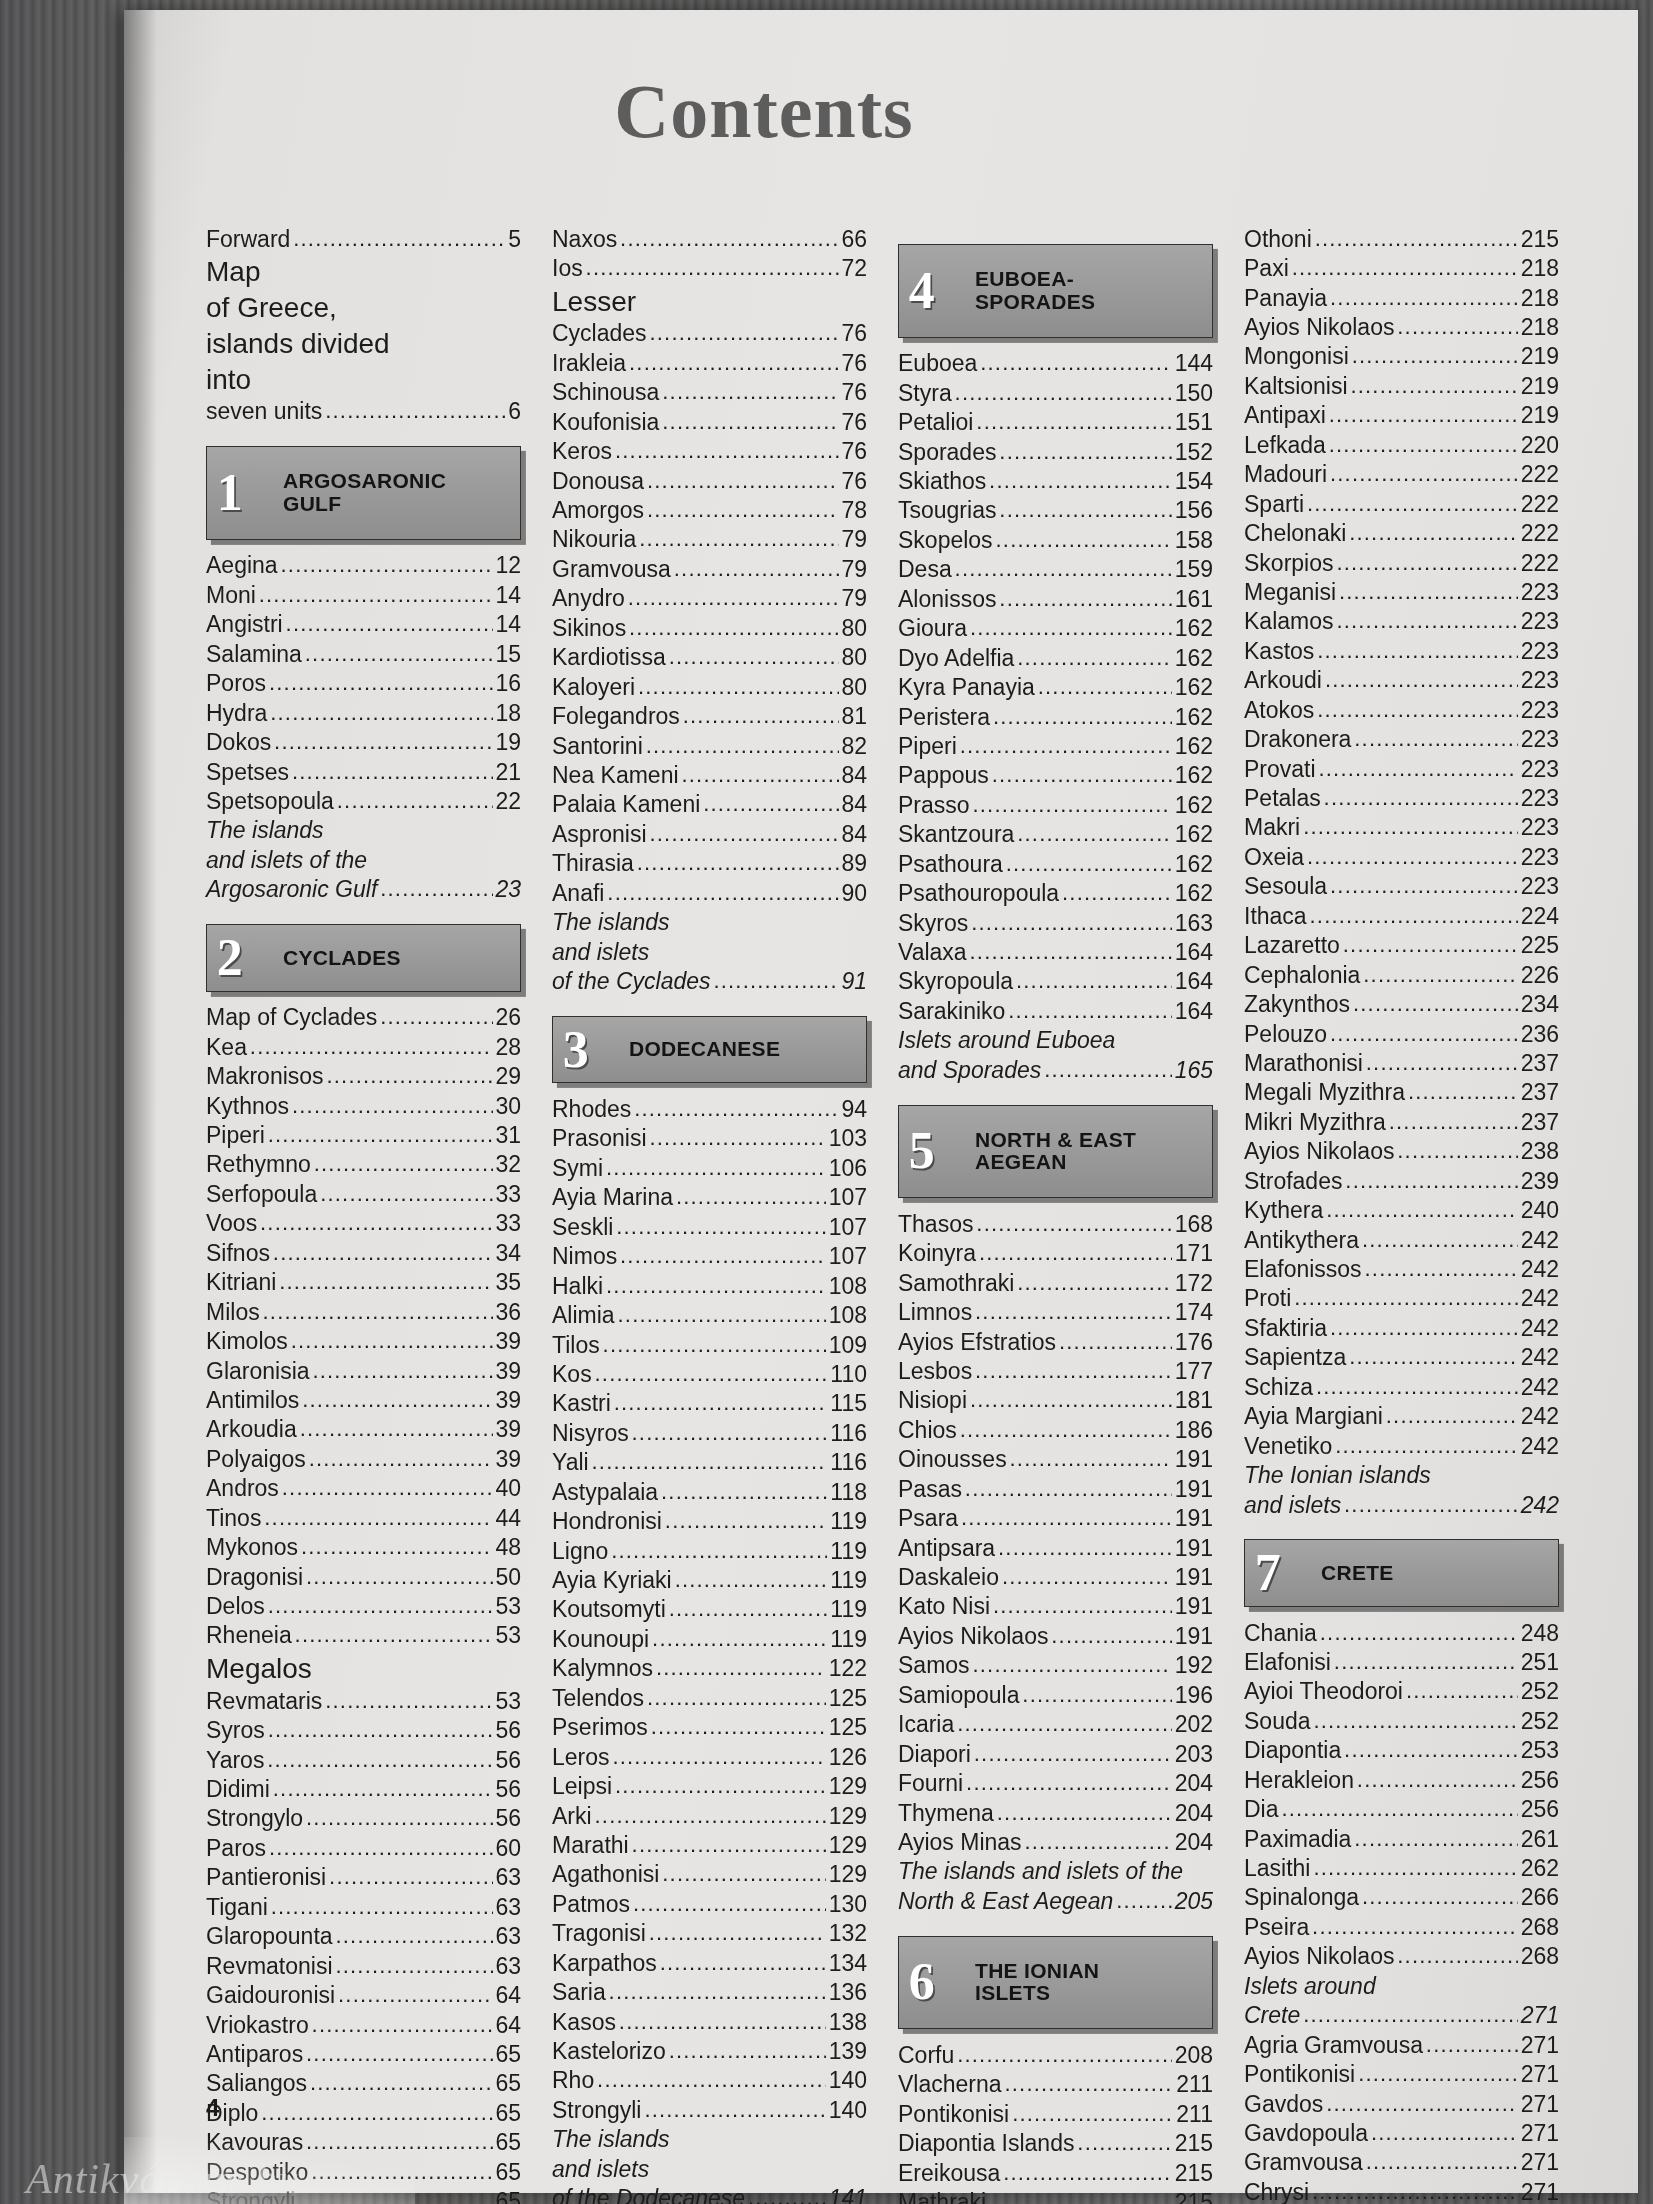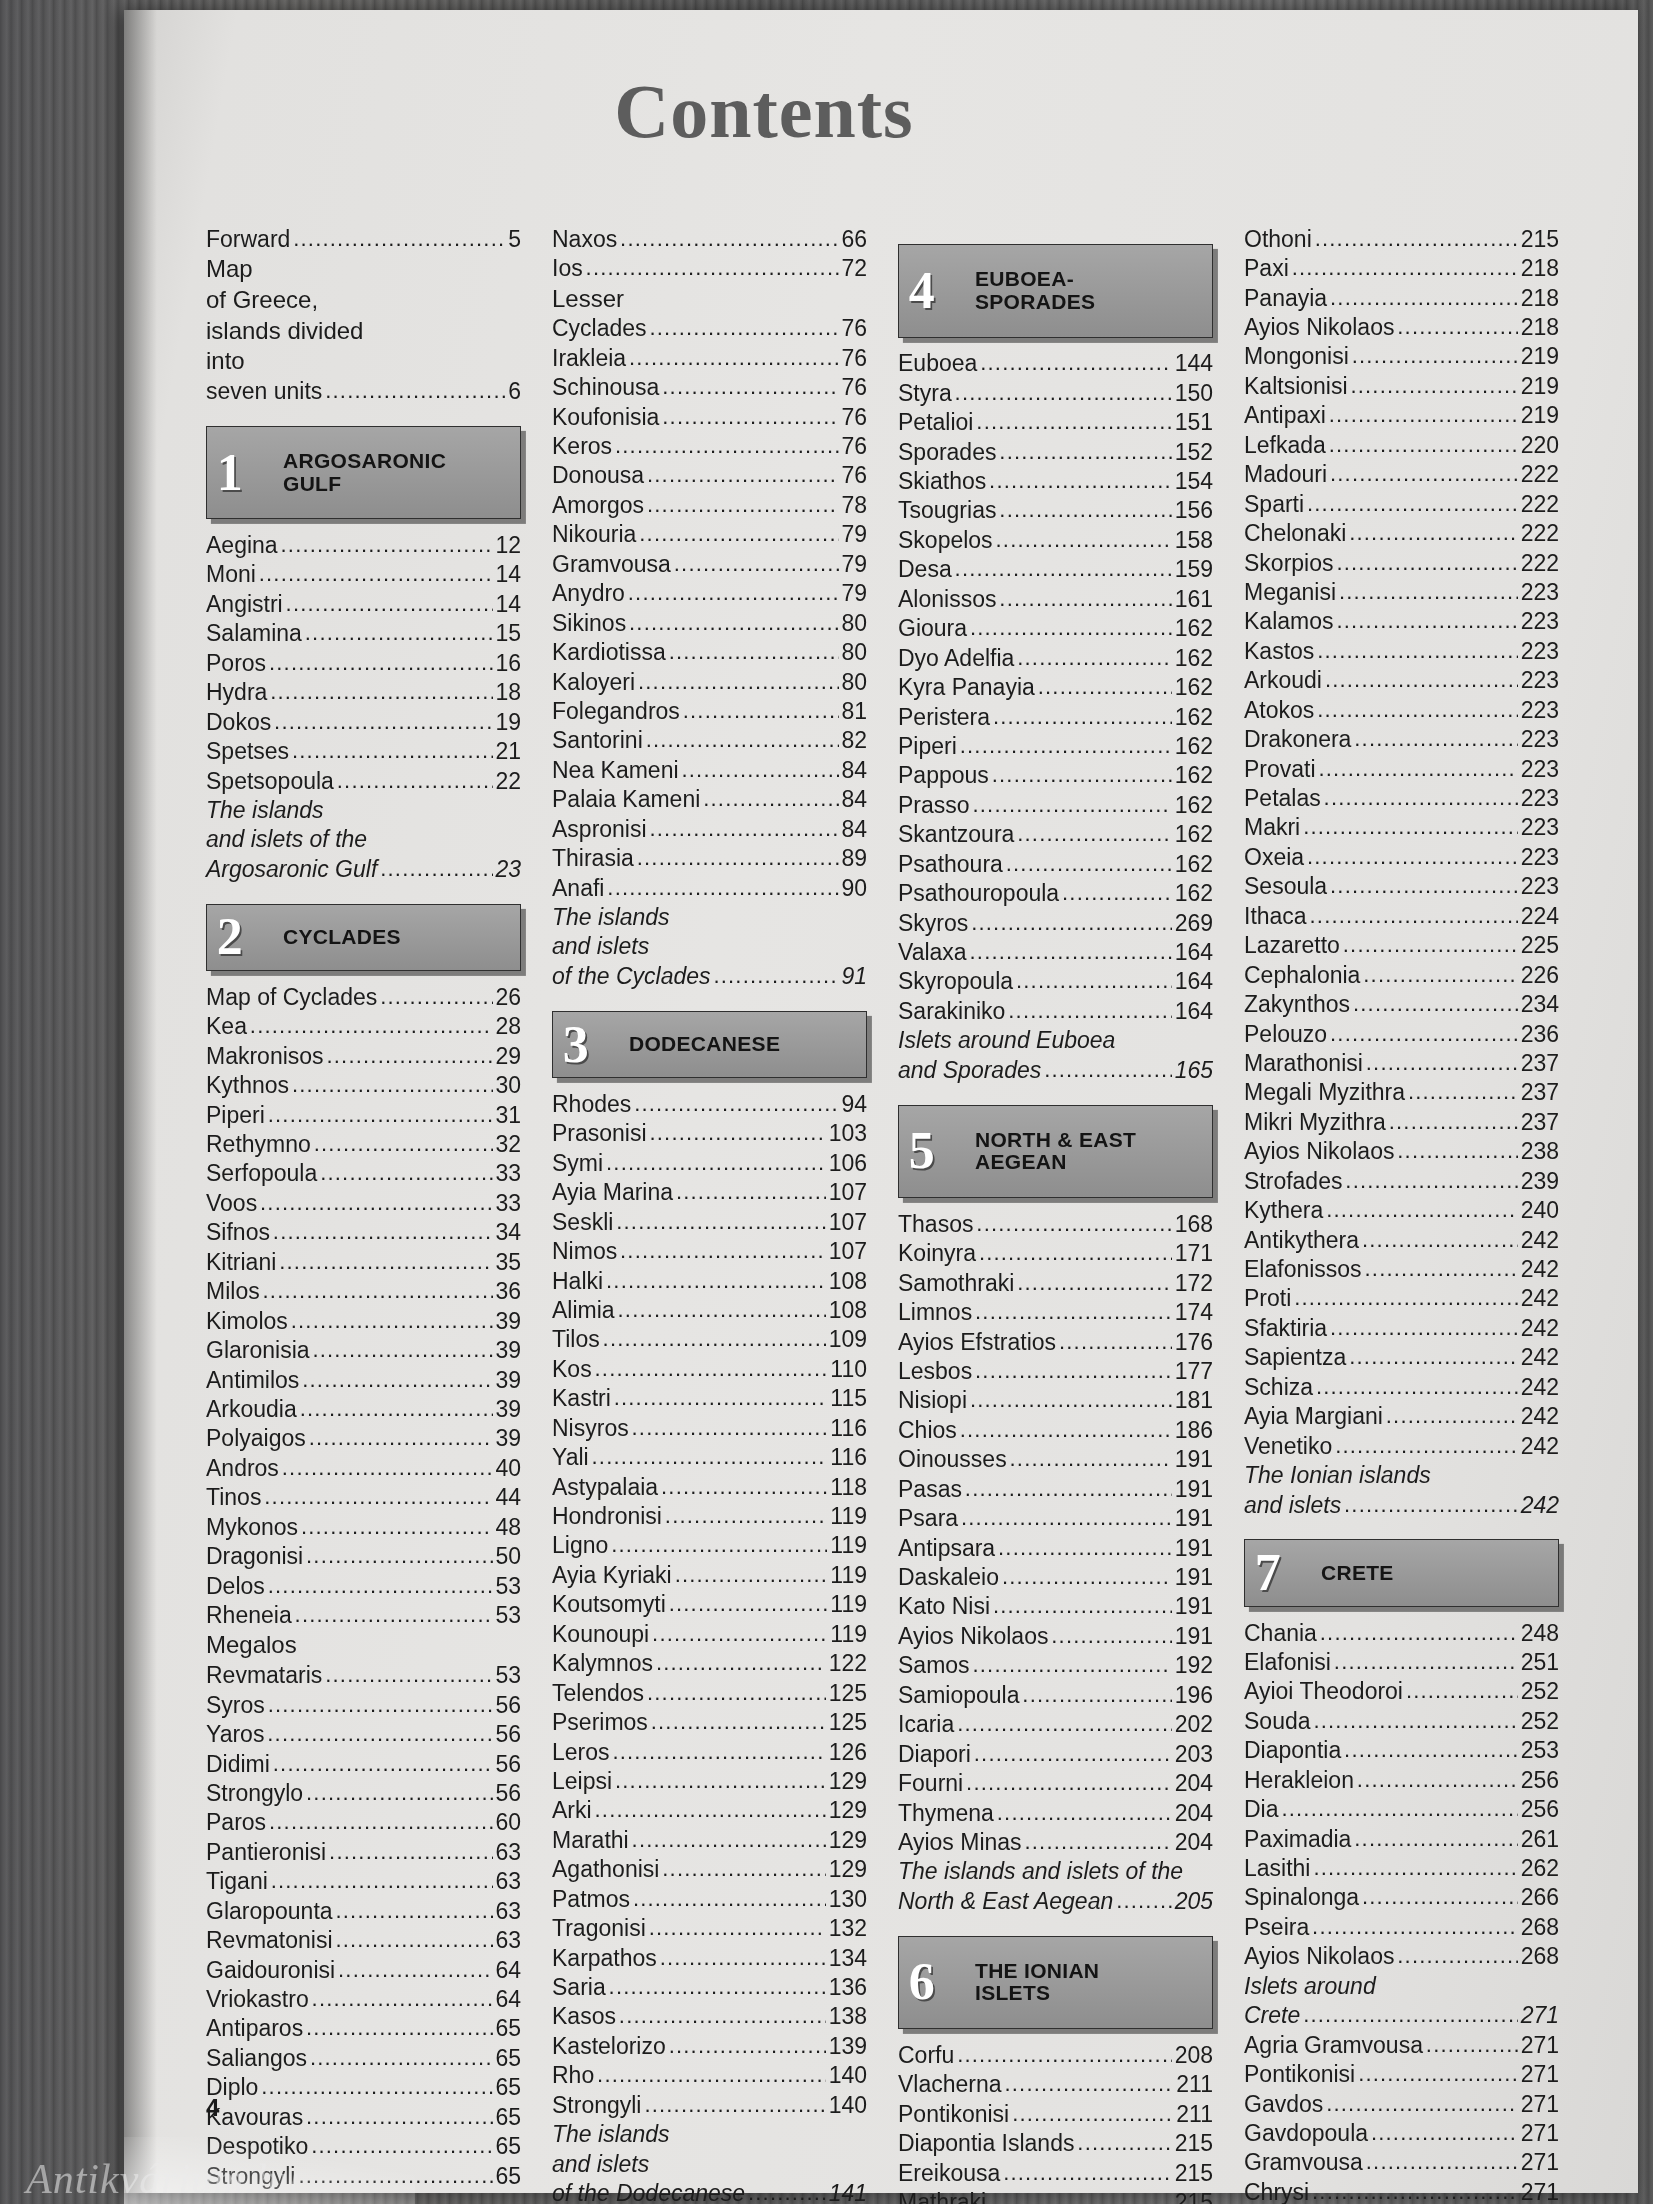--- a/index.html
+++ b/index.html
@@ -113,21 +113,21 @@
     white-space: nowrap;
     letter-spacing: 1.2px;
     color: #1c1c1c;
     font-size: 22px;
     position: relative;
     bottom: 1px;
   }
   .entry .pg { flex: 0 0 auto; text-align: right; }
 
   .plain {
-    font-size: 24px;
+    font-size: 28px;
     color: #1c1c1c;
     line-height: 1.28;
   }
   .ital {
     font-size: 23px;
     color: #1c1c1c;
     line-height: 1.28;
     font-style: italic;
   }
   .ital .dots { font-style: normal; }
@@ -862,21 +862,21 @@
           <span class="pg">162</span>
         </div>
         <div class="entry">
           <span class="nm">Psathouropoula</span>
           <span class="dots">........................................</span>
           <span class="pg">162</span>
         </div>
         <div class="entry">
           <span class="nm">Skyros</span>
           <span class="dots">........................................</span>
-          <span class="pg">269</span>
+          <span class="pg">163</span>
         </div>
         <div class="entry">
           <span class="nm">Valaxa</span>
           <span class="dots">........................................</span>
           <span class="pg">164</span>
         </div>
         <div class="entry">
           <span class="nm">Skyropoula</span>
           <span class="dots">........................................</span>
           <span class="pg">164</span>

